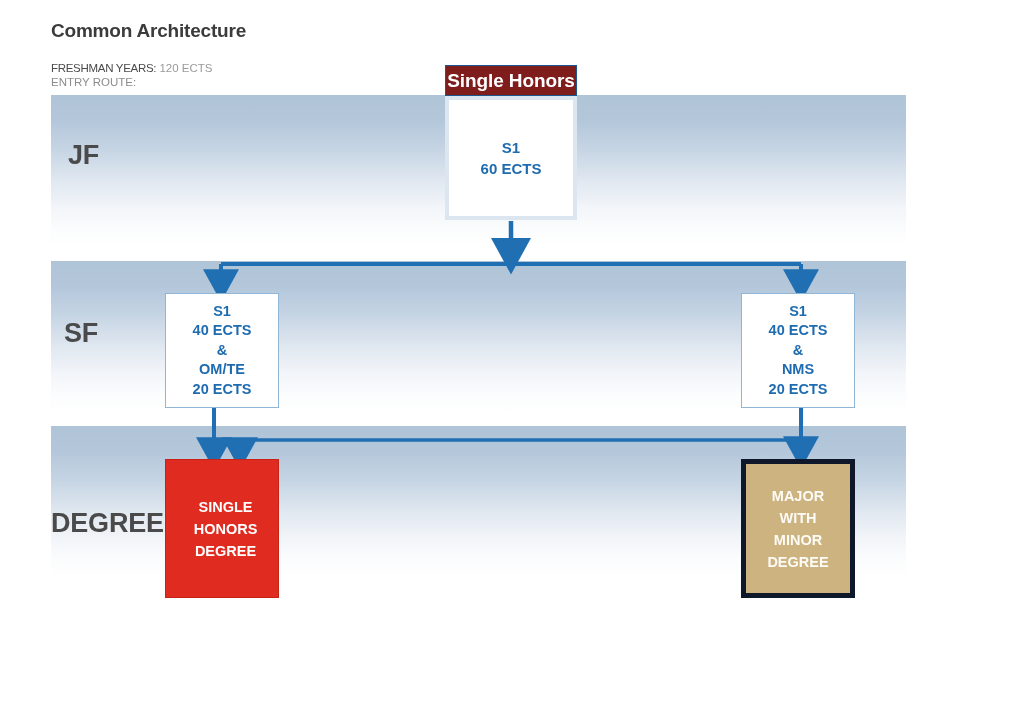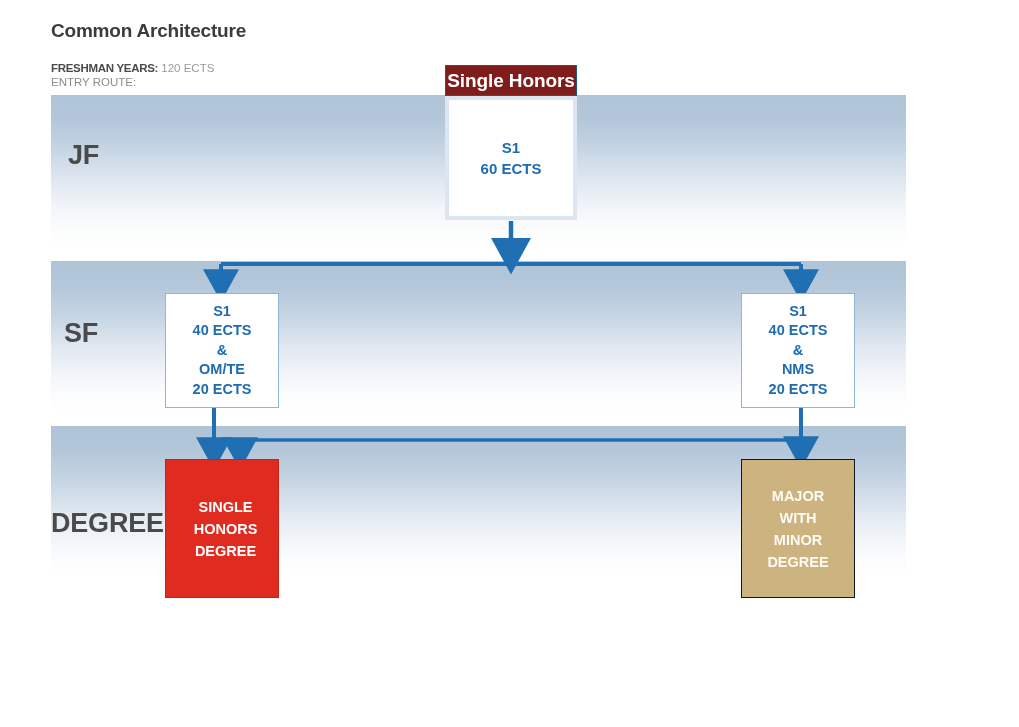--- a/index.html
+++ b/index.html
@@ -33,21 +33,21 @@
     position: absolute;
     left: 51px;
     top: 61px;
     font-size: 11.5px;
     line-height: 14px;
     color: #8d8d8d;
     white-space: nowrap;
   }
   .subtitle-line { display: block; }
   .subtitle-strong {
-    font-weight: bold;
+    font-weight: normal;
     color: #4a4a4a;
     letter-spacing: -0.3px;
     text-align: center;
   }
   .subtitle-value { color: #9a9a9a; }
 
   
   .band {
     position: absolute;
     left: 51px;
@@ -155,21 +155,21 @@
   }
   #degree-single {
     left: 165px;
     background: #e02b20;
     border: 1px solid #c62318;
     padding-left: 7px;
   }
   #degree-major {
     left: 741px;
     background: #cdb380;
-    border: 1px solid #0f172a;
+    border: 5px solid #0f172a;
     color: #fdfbf5;
   }
 
   
   #connectors {
     position: absolute;
     left: 0;
     top: 0;
     width: 1019px;
     height: 727px;

